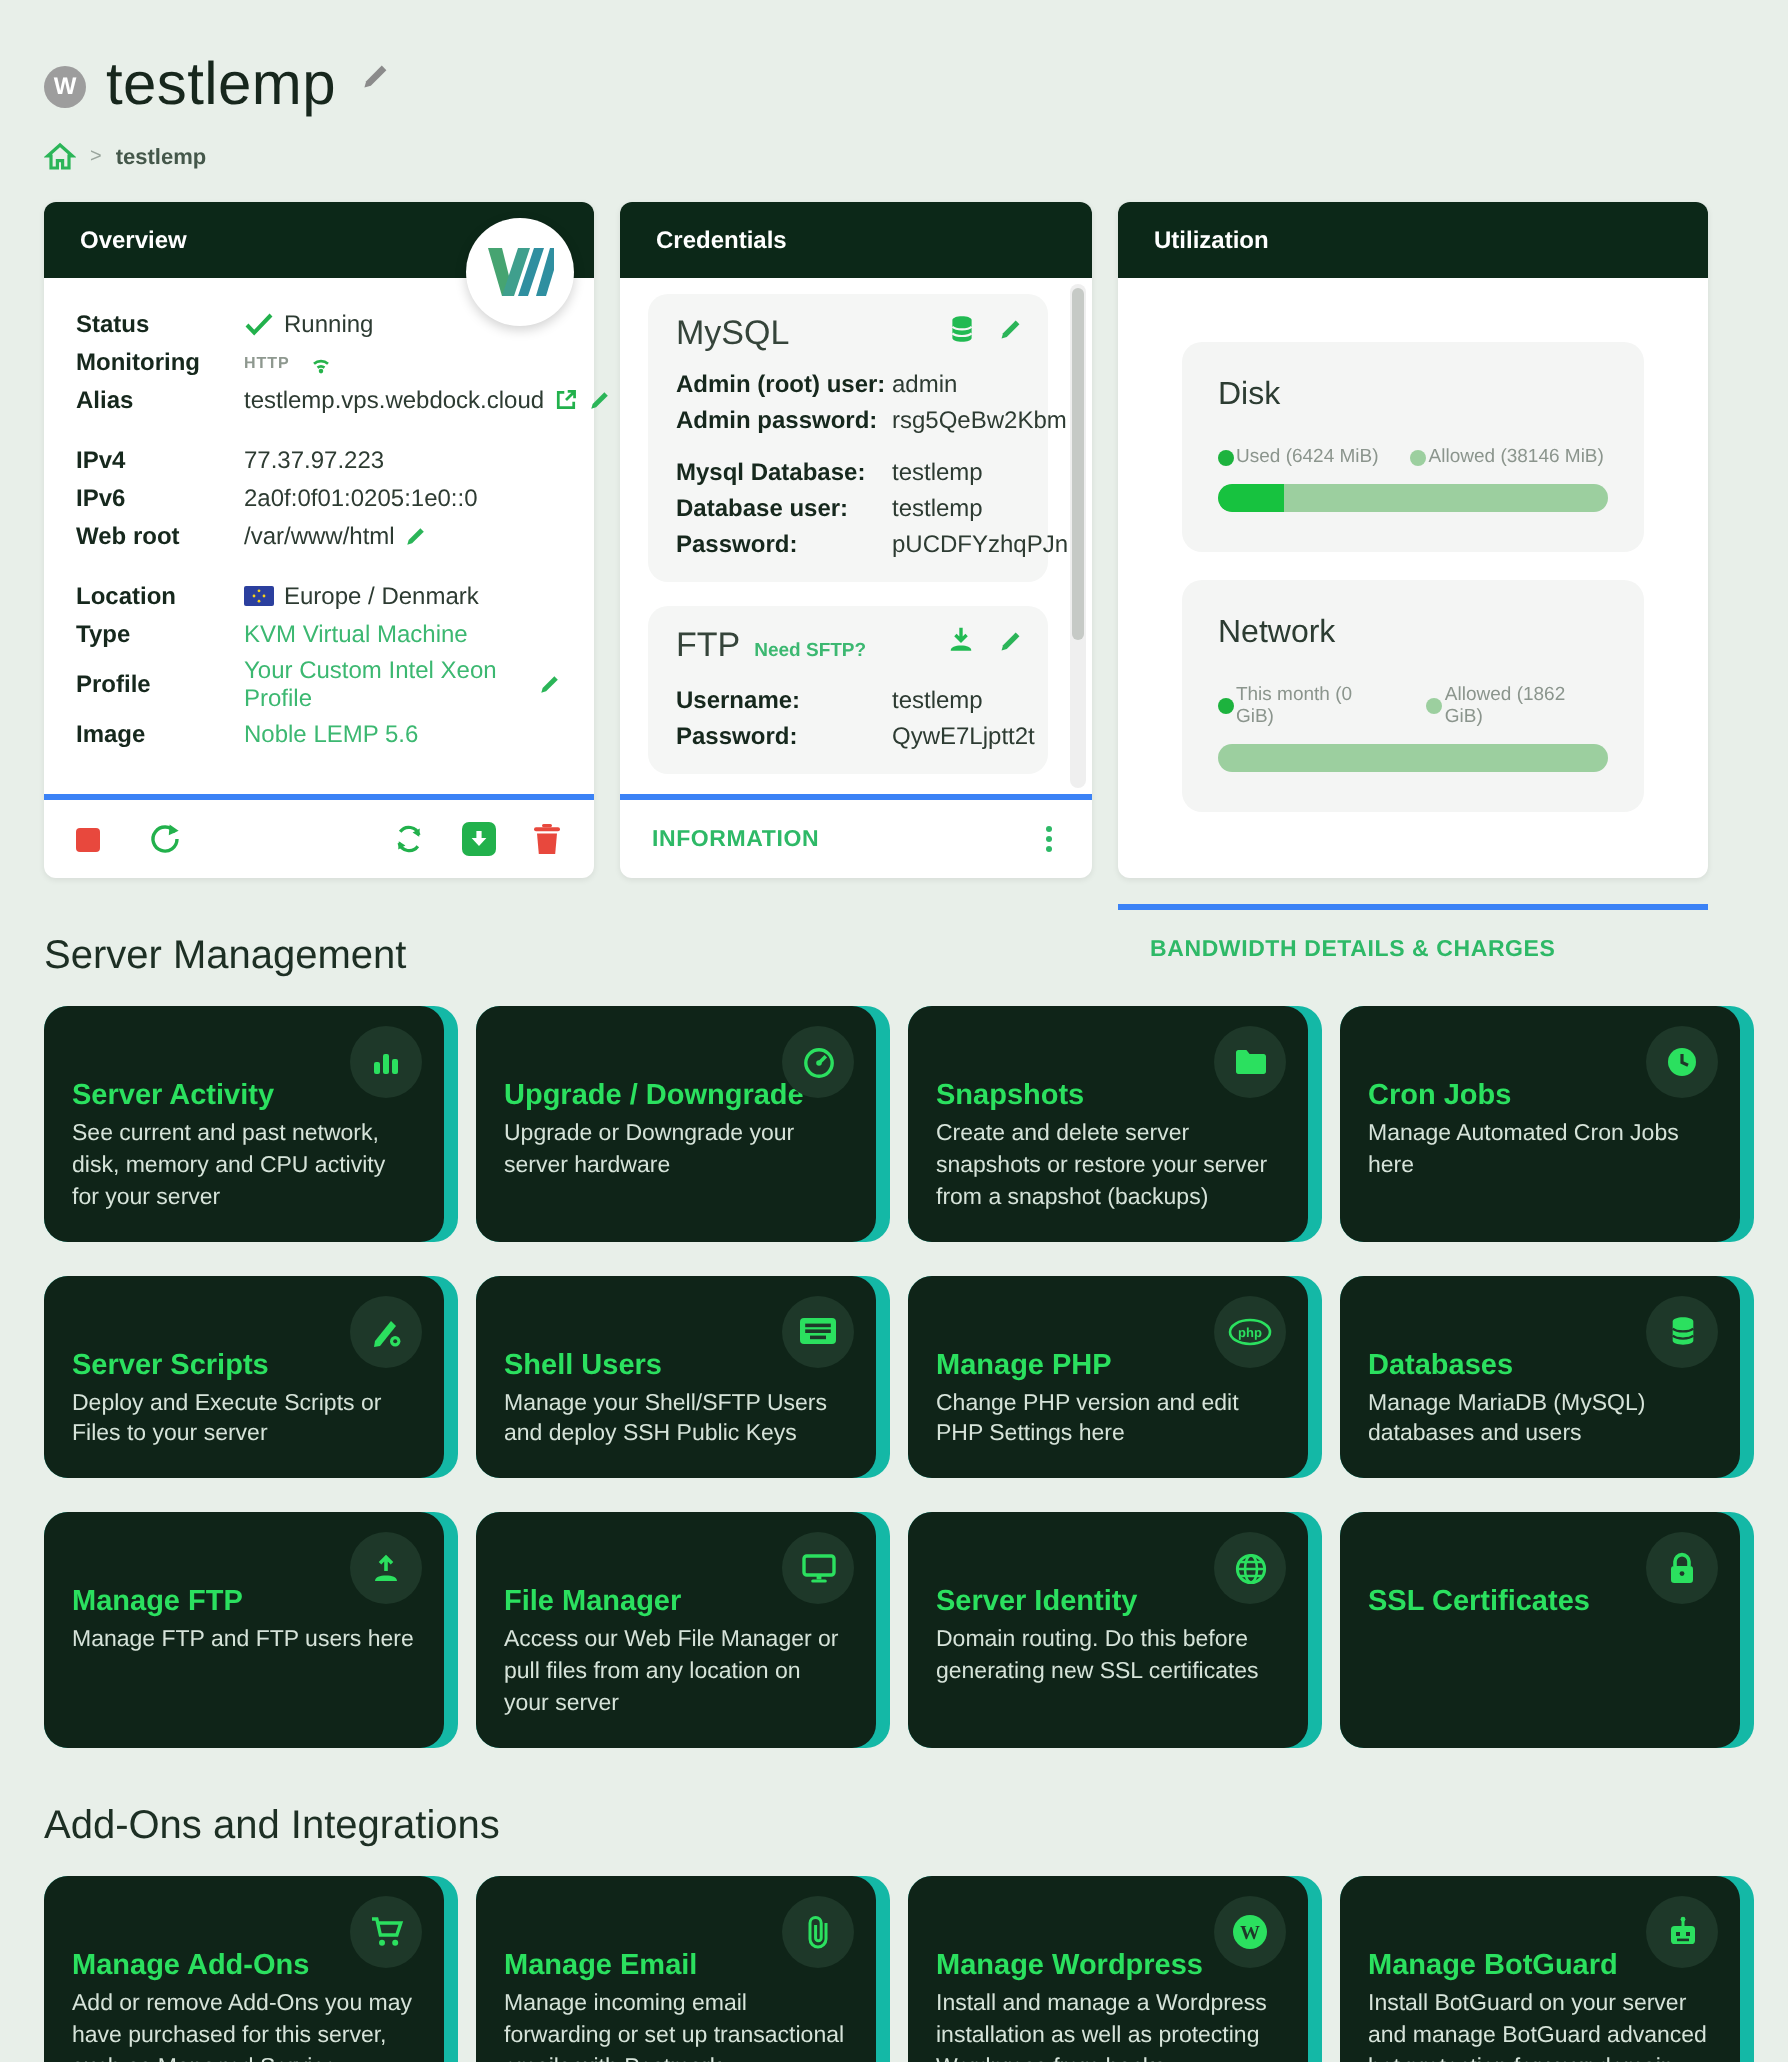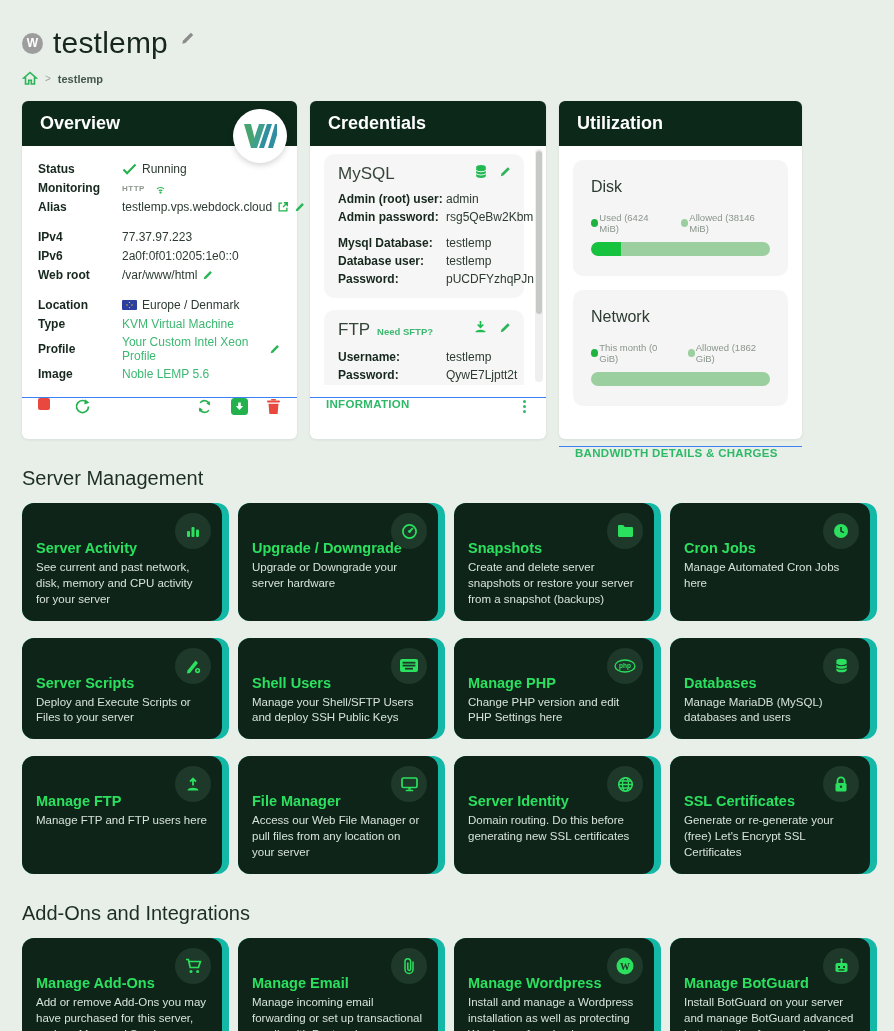--- a/index.html
+++ b/index.html
@@ -19,25 +19,25 @@
   .title-edit { margin-left:2px; margin-top:-10px; }
   .breadcrumb { display:flex; align-items:center; gap:7px; margin-top:11px; font-size:11px; }
   .breadcrumb .sep { color:#9aa59d; font-size:10px; }
   .breadcrumb .crumb { color:#44574a; font-weight:bold; }
   
   .cards-row { display:flex; gap:13px; margin:15px 16px 0 22px; }
   .card { background:#fff; border-radius:6px; height:338px; display:flex; flex-direction:column;
     position:relative; box-shadow:0 1px 3px rgba(0,0,0,.08); }
   .card-overview { width:275px; }
   .card-credentials { width:236px; }
-  .card-utilization { width:243px; }
-  .card-header { background:#0c2818; color:#fff; font-size:18px; font-weight:bold;
+  .card-utilization { width:295px; }
+  .card-header { background:#0c2818; color:#fff; font-size:12px; font-weight:bold;
     padding:12px 18px; border-radius:6px 6px 0 0; flex:0 0 auto; }
-  .card-footer { border-top:1px solid #3b82f6; height:42px; flex:0 0 auto;
-    display:flex; align-items:flex-start; padding:0 16px;margin-top:12px; }
+  .card-footer { border-top:3px solid #3b82f6; height:42px; flex:0 0 auto;
+    display:flex; align-items:center; padding:0 16px; }
   .logo-badge { position:absolute; top:8px; right:10px; width:54px; height:54px; border-radius:50%;
     background:#fff; box-shadow:0 2px 6px rgba(0,0,0,.18); display:flex; align-items:center;
     justify-content:center; z-index:2; }
   
   .overview-body { flex:1; padding:15px 16px 0; font-size:12px; }
   .info-row { display:flex; align-items:center; min-height:16px; margin-bottom:3px; }
   .info-row.group-gap { margin-top:14px; }
   .info-label { width:84px; flex:0 0 84px; font-weight:bold; color:#16281d; }
   .info-value { color:#2d3b32; display:flex; align-items:center; gap:5px; }
   .green-link { color:#3cb871; }
@@ -58,21 +58,21 @@
   .cred-value { color:#2d3b32; }
   .scrollbar { position:absolute; top:3px; right:3px; bottom:3px; width:8px;
     background:#efefef; border-radius:4px; }
   .scroll-thumb { position:absolute; top:2px; left:1px; width:6px; height:70%;
     background:#c6cac6; border-radius:3px; }
   .cred-footer { justify-content:space-between; }
   .footer-link { font-size:11.5px; font-weight:bold; color:#2eb967; letter-spacing:.3px; cursor:pointer; }
   .kebab { display:flex; flex-direction:column; gap:2px; cursor:pointer; padding:2px 4px; }
   .kebab i { width:3px; height:3px; border-radius:50%; background:#2eb967; }
   
-  .util-body { flex:1; padding:14px; }
+  .util-body { flex:1; padding:32px; }
   .util-box { background:#f4f5f4; border-radius:10px; padding:18px 18px 20px; margin-bottom:14px; }
   .util-title { font-size:16px; color:#2c3c32; margin-bottom:16px; }
   .legend { display:flex; gap:16px; align-items:center; font-size:9.5px; color:#8b958d; margin-bottom:8px; }
   .legend-item { display:flex; align-items:center; gap:1px; }
   .dot { width:8px; height:8px; border-radius:50%; }
   .dot-used { background:#1db33e; }
   .dot-allowed { background:#9ccf9f; }
   .bar { height:14px; border-radius:8px; background:#9ccf9f; overflow:hidden; }
   .bar-fill { height:100%; background:#17c23f; border-radius:8px 0 0 8px; }
   
@@ -529,21 +529,20 @@
   <div class="tile">
       <div class="tile-inner">
     <span class="tile-icon">
       <svg width="14" height="17" viewBox="0 0 14 17">
             <path d="M3.5 7V4.8a3.5 3.5 0 0 1 7 0V7" fill="none" stroke="#2be05f" stroke-width="1.8"></path>
             <rect x="1.5" y="7" width="11" height="8.5" rx="1.6" fill="#2be05f"></rect>
             <circle cx="7" cy="10.8" r="1.2" fill="#1e3829"></circle>
           </svg>
     </span>
     <div class="tile-title">SSL Certificates</div>
-    <div class="tile-desc">Generate or re-generate your (free) Let's Encrypt SSL Certificates</div>
   </div>
     </div>
 </div>
 
 <h2 class="section-title">Add-Ons and Integrations</h2>
 <div class="tiles tall">
 
   <div class="tile">
       <div class="tile-inner">
     <span class="tile-icon">

